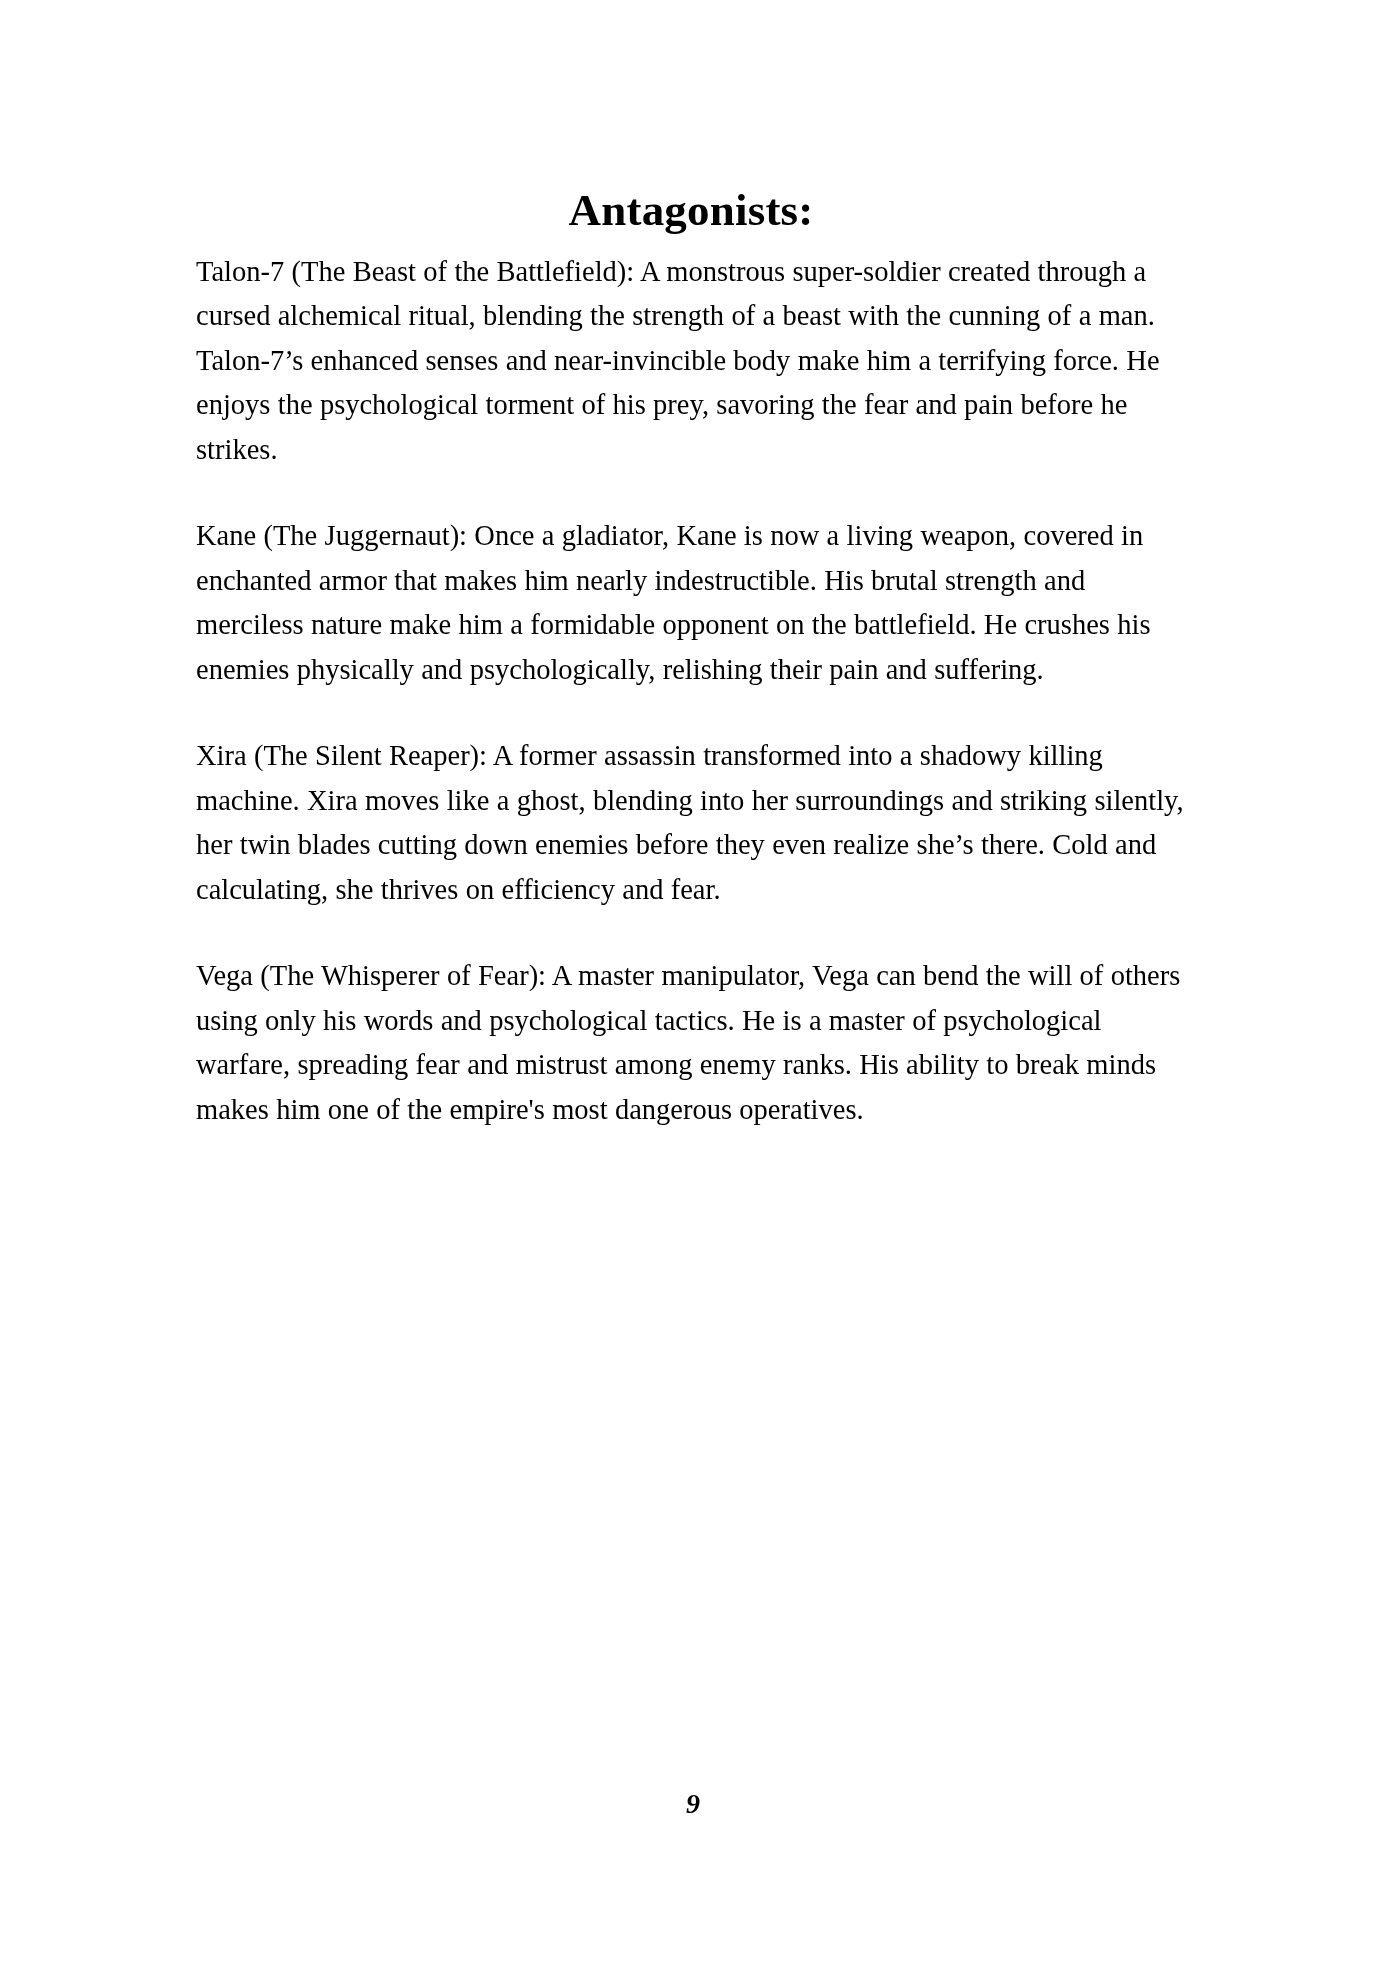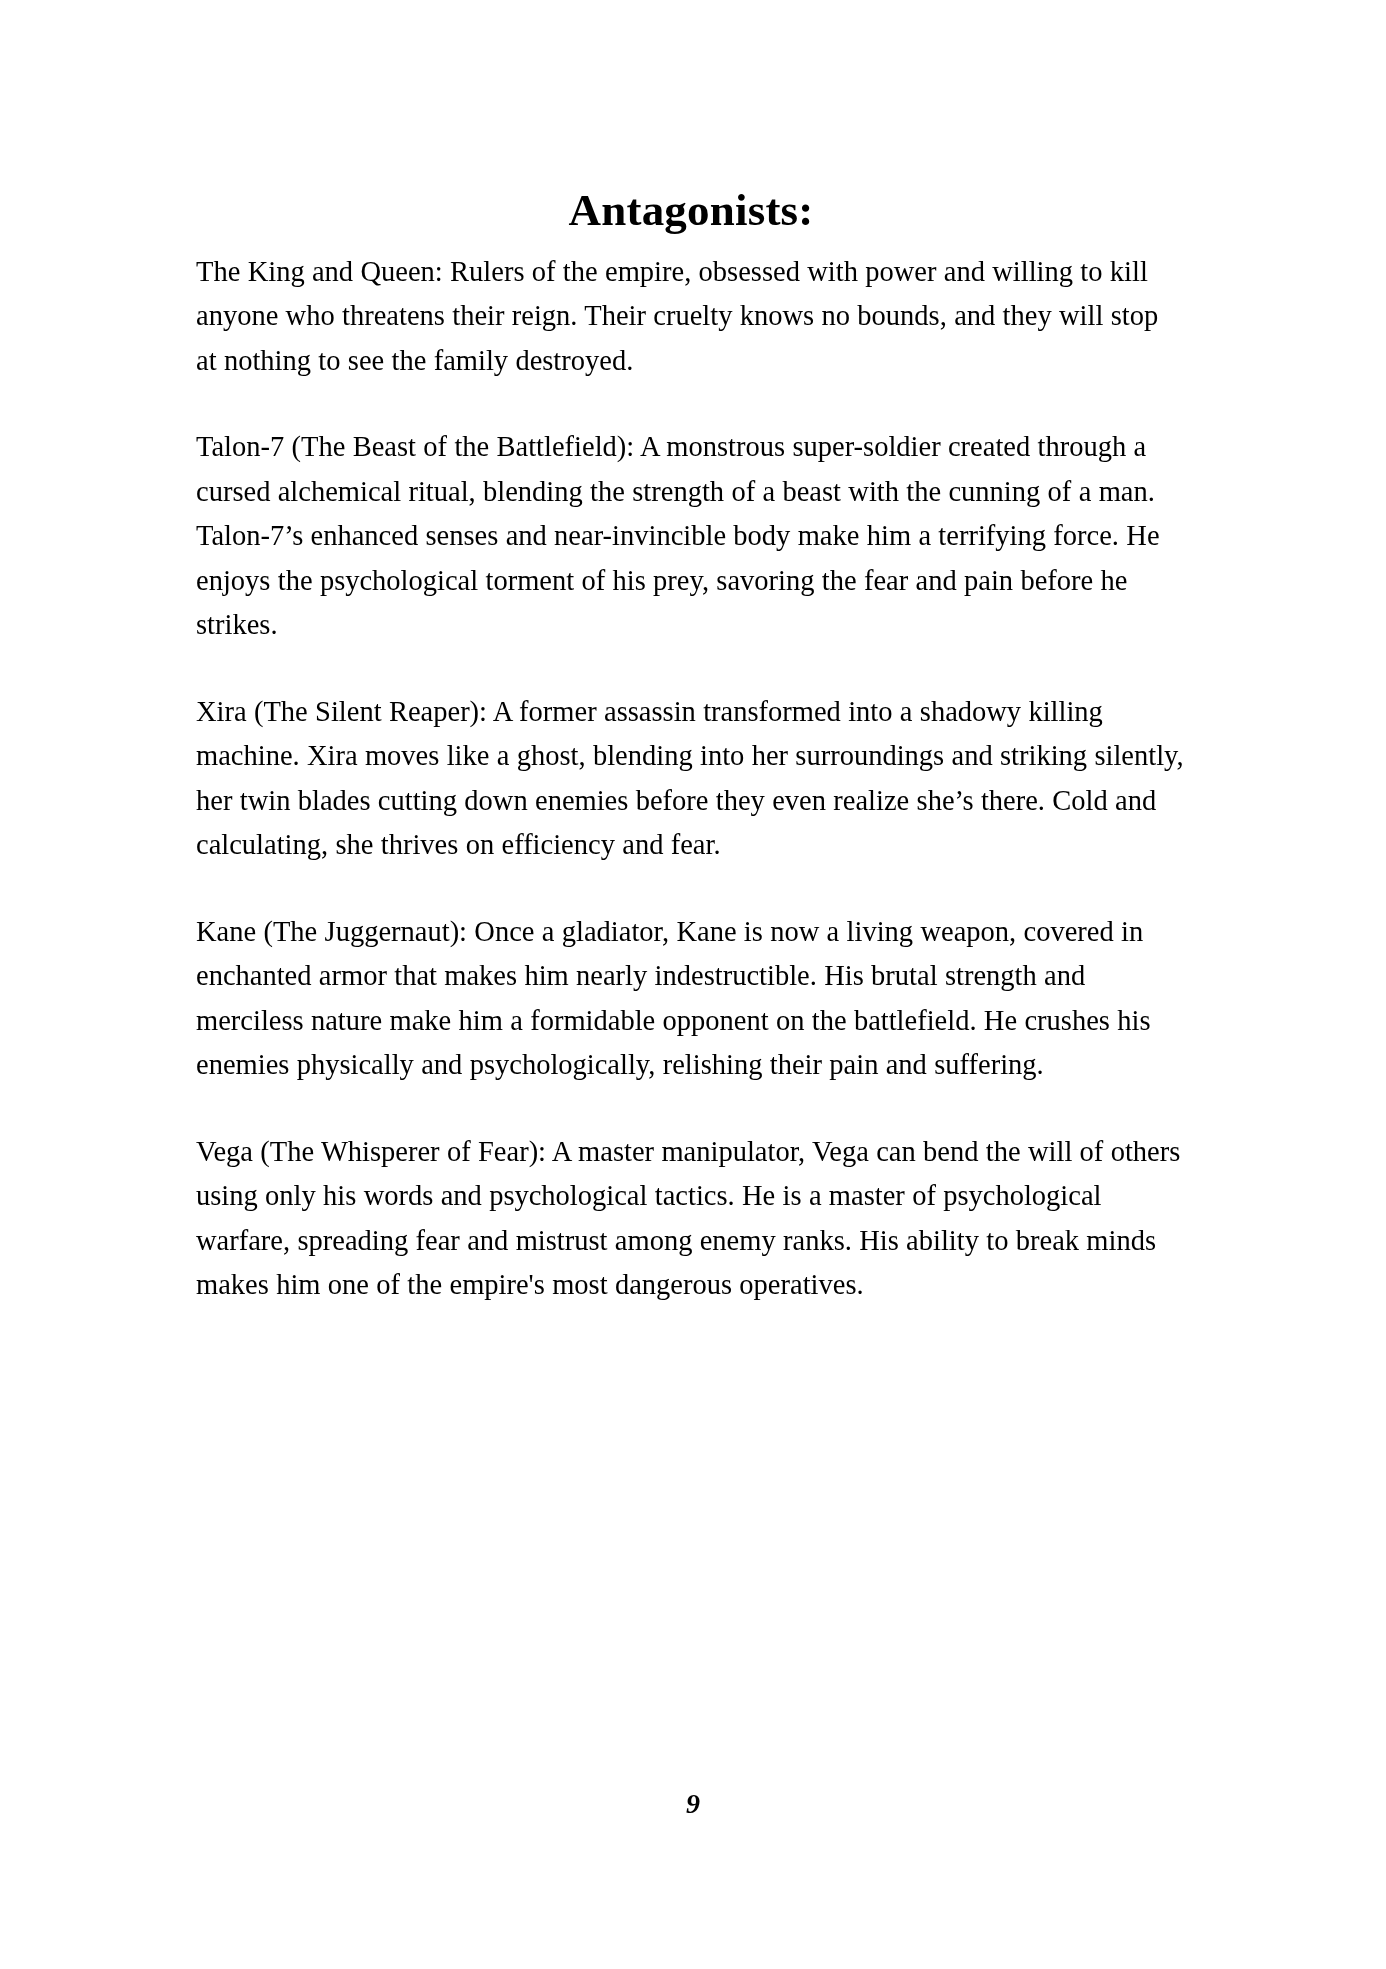--- a/index.html
+++ b/index.html
@@ -57,27 +57,26 @@
 </style>
 </head>
 <body>
 
 <div class="page">
 
   <div class="content">
 
     <h1 class="doc-title">Antagonists:</h1>
 
-    <p class="para">The King and Queen: Rulers of the empire, obsessed with power and willing to kill anyone who threatens their reign. Their cruelty knows no bounds, and they will stop at nothing to see the family destroyed.</p>
 
     <p class="para">Talon-7 (The Beast of the Battlefield): A monstrous super-soldier created through a cursed alchemical ritual, blending the strength of a beast with the cunning of a man. Talon-7’s enhanced senses and near-invincible body make him a terrifying force. He enjoys the psychological torment of his prey, savoring the fear and pain before he strikes.</p>
 
+    <p class="para">Kane (The Juggernaut): Once a gladiator, Kane is now a living weapon, covered in enchanted armor that makes him nearly indestructible. His brutal strength and merciless nature make him a formidable opponent on the battlefield. He crushes his enemies physically and psychologically, relishing their pain and suffering.</p>
+
     <p class="para">Xira (The Silent Reaper): A former assassin transformed into a shadowy killing machine. Xira moves like a ghost, blending into her surroundings and striking silently, her twin blades cutting down enemies before they even realize she’s there. Cold and calculating, she thrives on efficiency and fear.</p>
-
-    <p class="para">Kane (The Juggernaut): Once a gladiator, Kane is now a living weapon, covered in enchanted armor that makes him nearly indestructible. His brutal strength and merciless nature make him a formidable opponent on the battlefield. He crushes his enemies physically and psychologically, relishing their pain and suffering.</p>
 
     <p class="para">Vega (The Whisperer of Fear): A master manipulator, Vega can bend the will of others using only his words and psychological tactics. He is a master of psychological warfare, spreading fear and mistrust among enemy ranks. His ability to break minds makes him one of the empire's most dangerous operatives.</p>
 
   </div>
 
   <div class="page-number">9</div>
 
 </div>
 
 </body></html>

